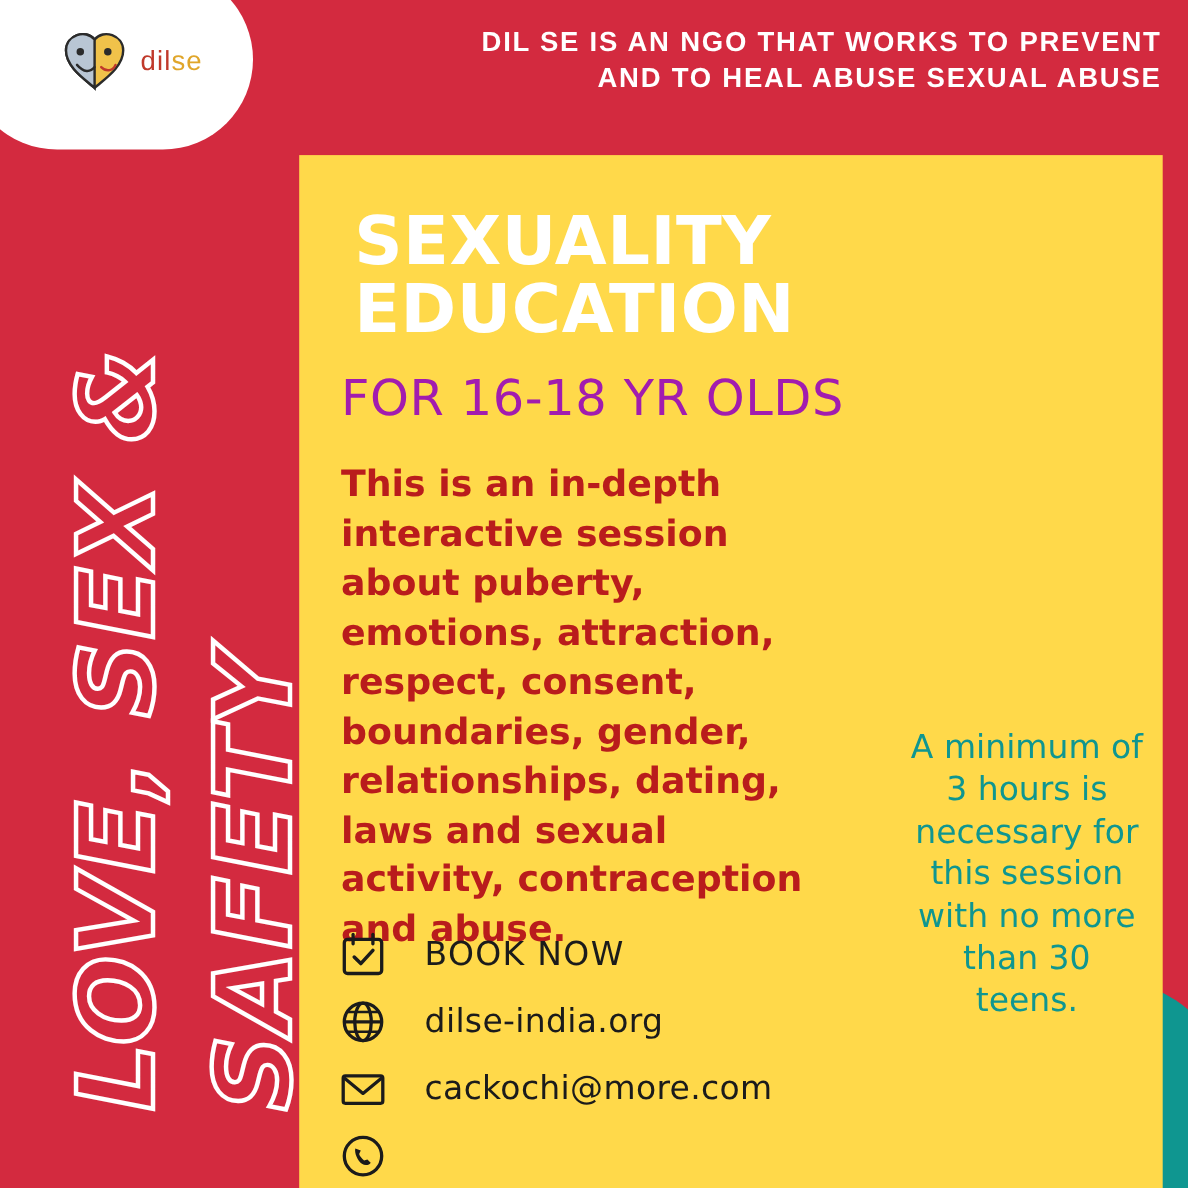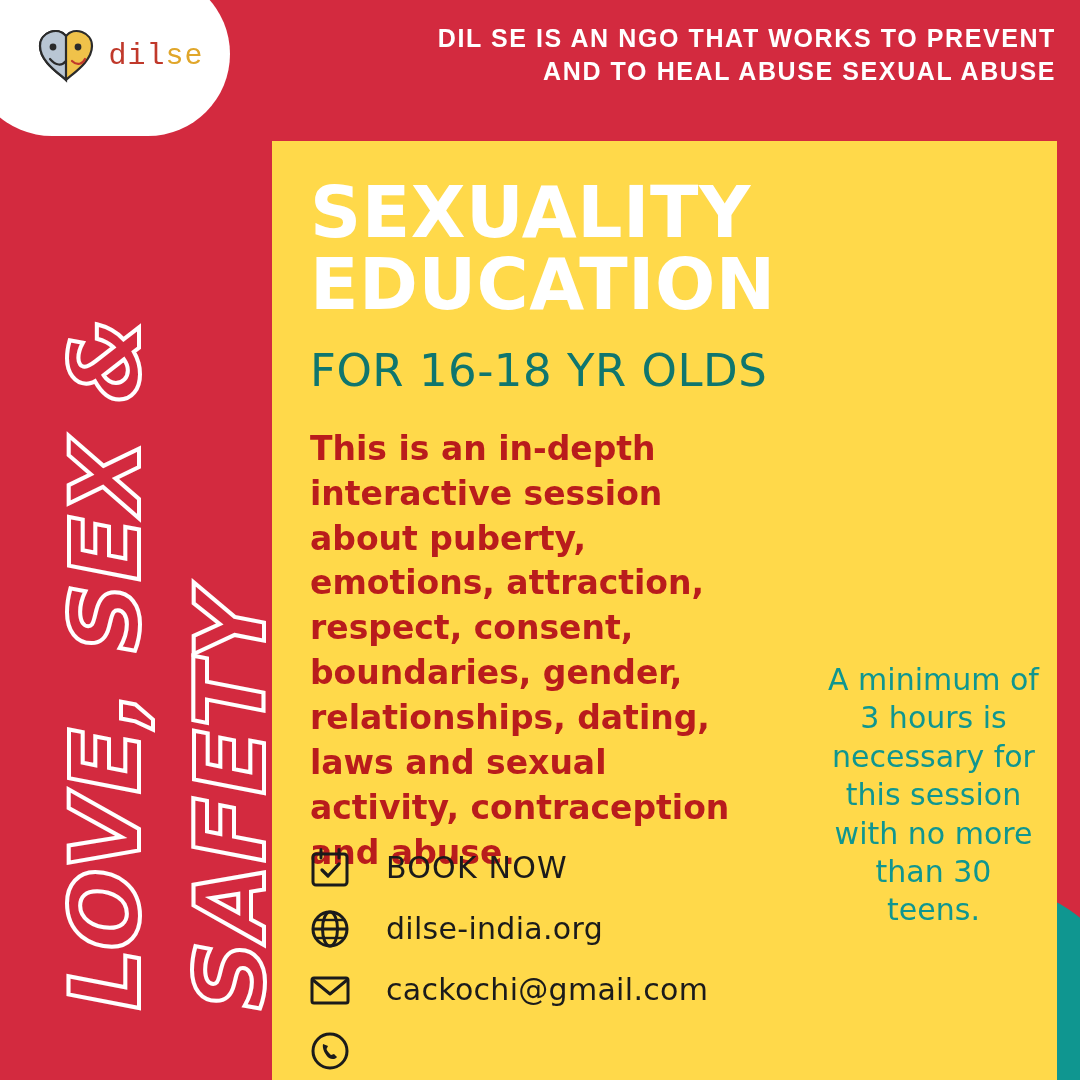--- a/index.html
+++ b/index.html
@@ -39,22 +39,22 @@
     align-items: center;
     gap: 6px;
     transform: translate(8px, 2px);
   }
   .logo-mark {
     width: 72px;
     height: 72px;
     position: relative;
   }
   .logo-text {
-    font-family: Liberation Mono, monospace;
-    font-size: 30px;
+    font-family: Liberation Sans, sans-serif;
+    font-size: 25px;
     color: #d32a3f;
     letter-spacing: 1px;
   }
   .logo-text .dil { color: #c0392b; }
   .logo-text .se { color: #e0a62a; }
 
   
   .tagline {
     position: absolute;
     right: 24px;
@@ -124,30 +124,30 @@
   .card-inner {
     position: absolute;
     left: 38px;
     top: 36px;
     right: 24px;
   }
 
   .title {
     font-family: "DejaVu Sans", sans-serif;
     font-weight: bold;
-    font-size: 71px;
+    font-size: 61px;
     line-height: 1.02;
     color: #ffffff;
     letter-spacing: 0.5px;
-    margin: 0;
+    margin: 12px;
   }
   .subtitle {
     font-family: "DejaVu Sans", sans-serif;
     font-size: 45px;
-    color: #0f766e;
+    color: #a21caf;
     margin: 22px 0 0 0;
     letter-spacing: 0.5px;
   }
   .body-copy {
     font-family: "DejaVu Sans", sans-serif;
     font-weight: bold;
     font-size: 33px;
     line-height: 1.36;
     color: #b91c1c;
     margin: 30px 0 0 0;
@@ -267,21 +267,21 @@
         <span class="contact-label">dilse-india.org</span>
       </div>
 
       <div class="contact-row">
         <span class="contact-icon">
           <svg width="42" height="42" viewBox="0 0 42 42">
             <rect x="3" y="9" width="36" height="25" rx="2" fill="none" stroke="#1b1b1b" stroke-width="3"></rect>
             <polyline points="4,11 21,25 38,11" fill="none" stroke="#1b1b1b" stroke-width="3" stroke-linecap="round" stroke-linejoin="round"></polyline>
           </svg>
         </span>
-        <span class="contact-label">cackochi@gmail.com</span>
+        <span class="contact-label">cackochi@more.com</span>
       </div>
 
       <div class="contact-row">
         <span class="contact-icon">
           <svg width="42" height="42" viewBox="0 0 42 42">
             <circle cx="21" cy="21" r="17" fill="none" stroke="#1b1b1b" stroke-width="3"></circle>
             <path d="M14 14 C13 18, 16 25, 20 28 C23 30, 27 29, 28 27 L25 24 L22 25 C20 23, 18 21, 17.5 19 L19 16 Z" fill="#1b1b1b"></path>
           </svg>
         </span>
       </div>

